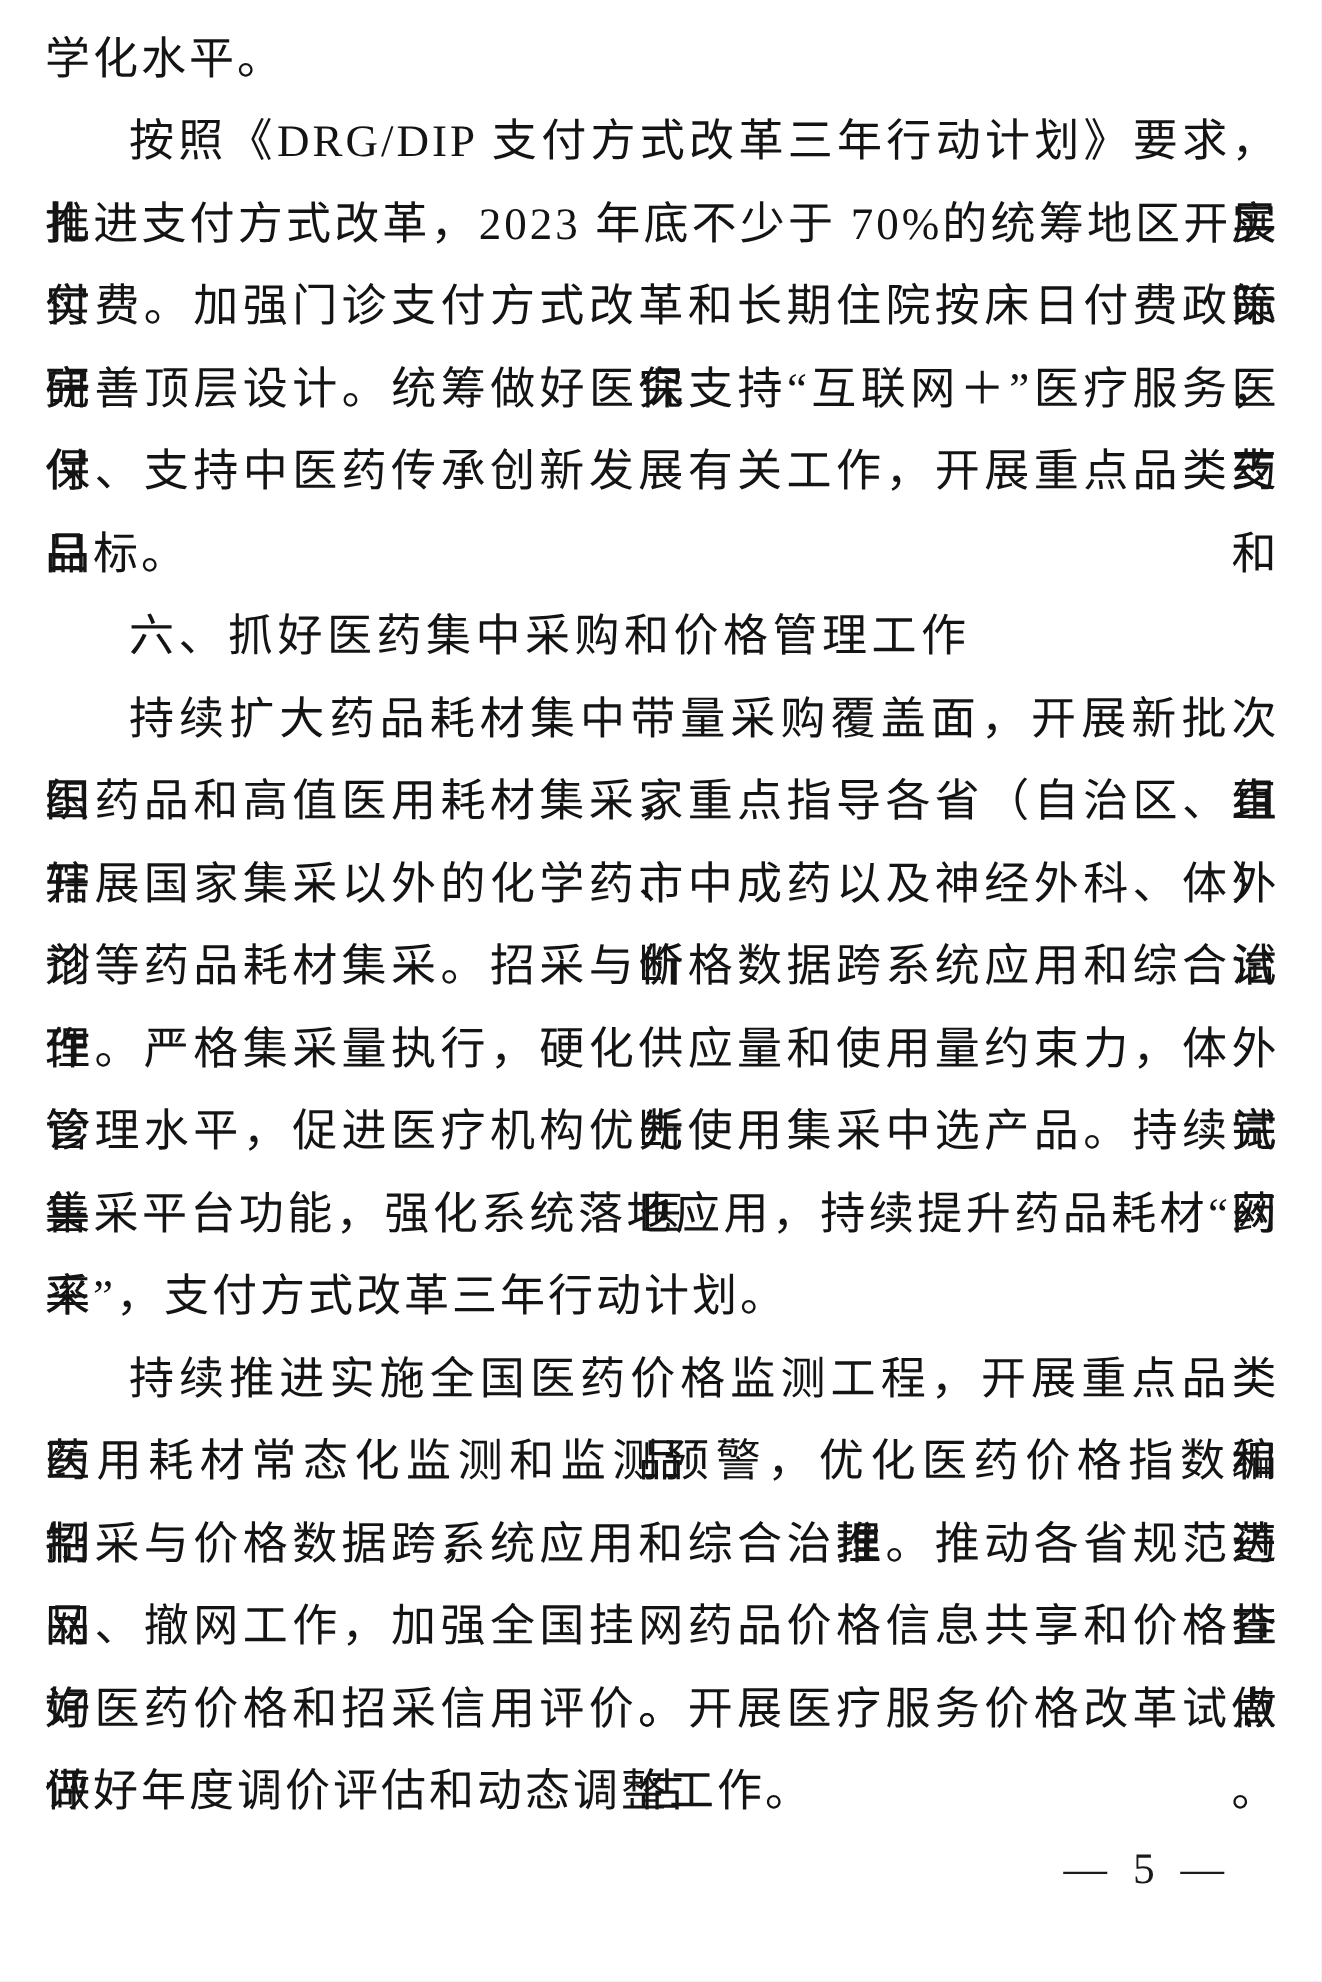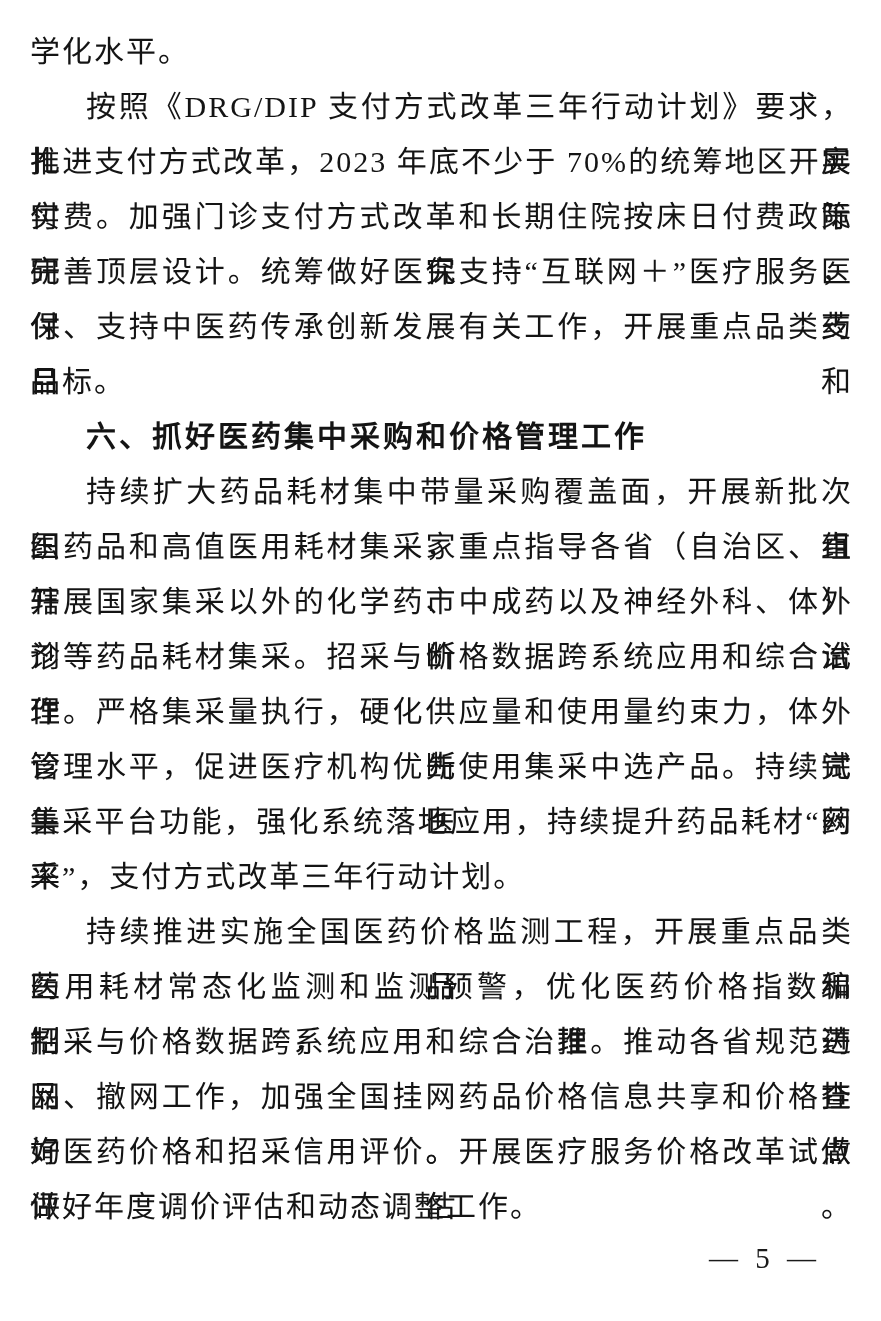--- a/index.html
+++ b/index.html
@@ -8,21 +8,21 @@
     width: 881px;
     height: 1321px;
     margin: 0 auto;
     background: #ffffff;
     font-family: "Liberation Serif", "DejaVu Serif", serif;
     color: #141414;
     overflow: hidden;
     box-sizing: border-box;
   }
   .content {
-    padding: 24px 28px 0 30px;
+    padding: 12px 28px 0 30px;
   }
   .line {
     font-size: 30px;
     height: 55px;
     line-height: 55px;
     letter-spacing: 2px;
     white-space: nowrap;
     color: #141414;
   }
   
@@ -30,21 +30,21 @@
     white-space: normal;
     text-align: justify;
     text-align-last: justify;
     text-justify: inter-character;
   }
   
   .line.indent { text-indent: 56px; }
   
   .line.heading {
     font-family: "Liberation Sans", "DejaVu Sans", sans-serif;
-    font-weight: 700;
+    font-weight: 400;
     letter-spacing: 3px;
   }
   .footer {
     margin-top: 8px;
     padding-right: 60px;
     text-align: right;
     font-size: 29px;
     letter-spacing: 5px;
     color: #1a1a1a;
     font-family: "Liberation Serif", "DejaVu Serif", serif;

